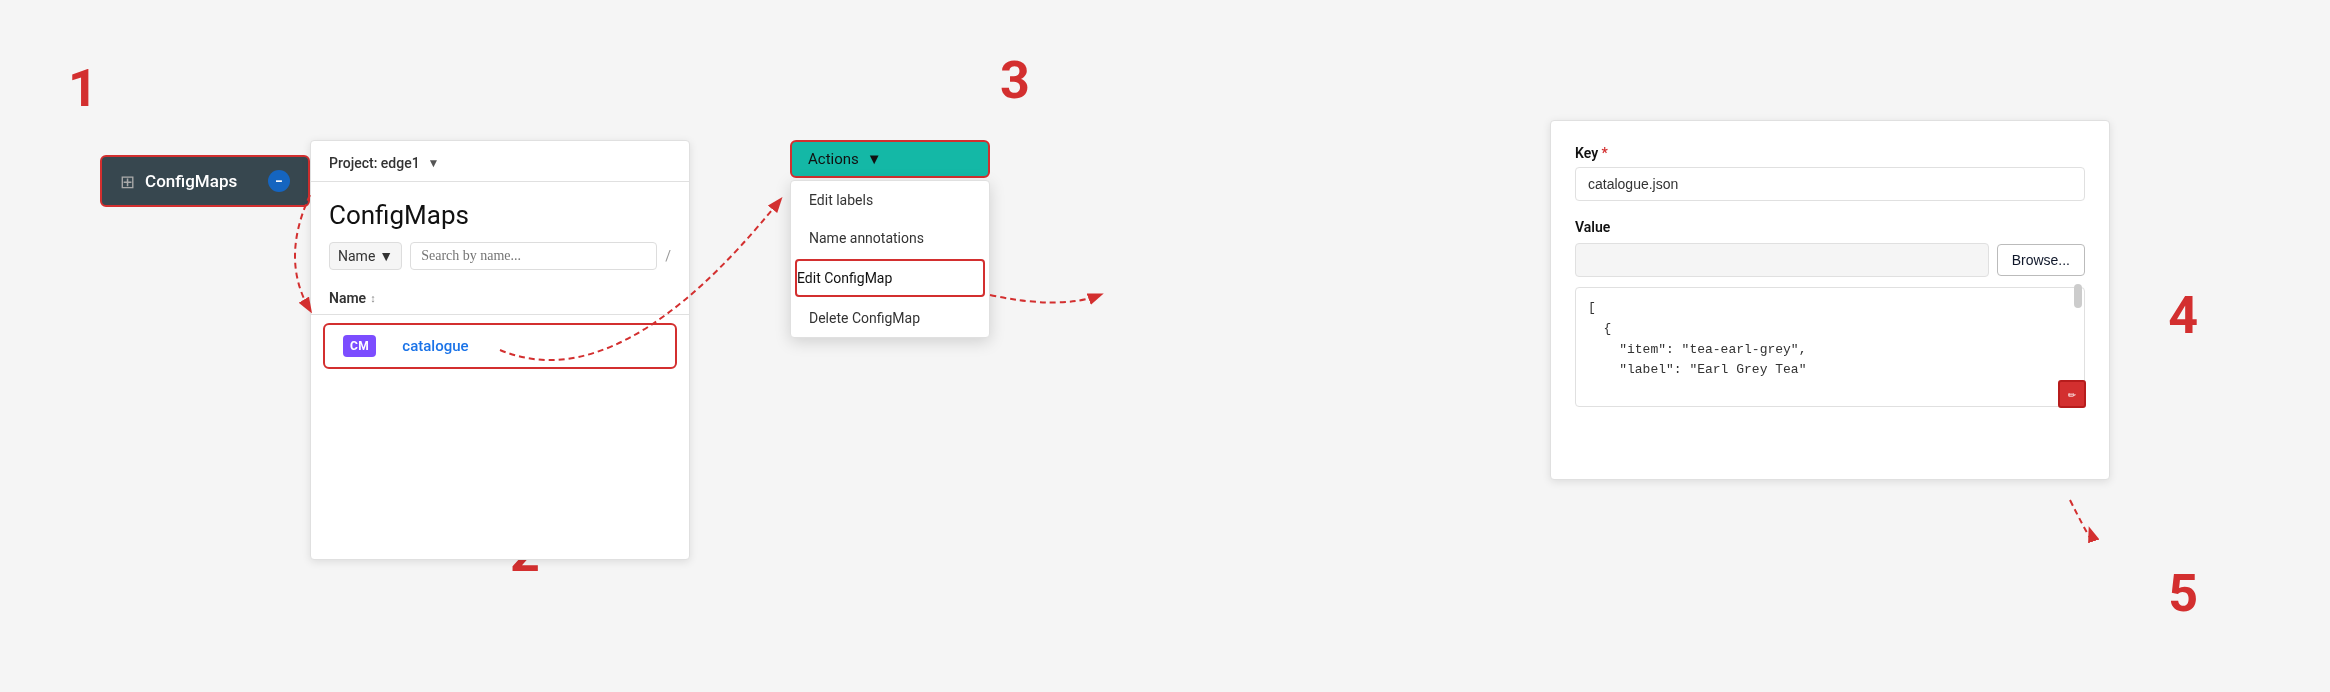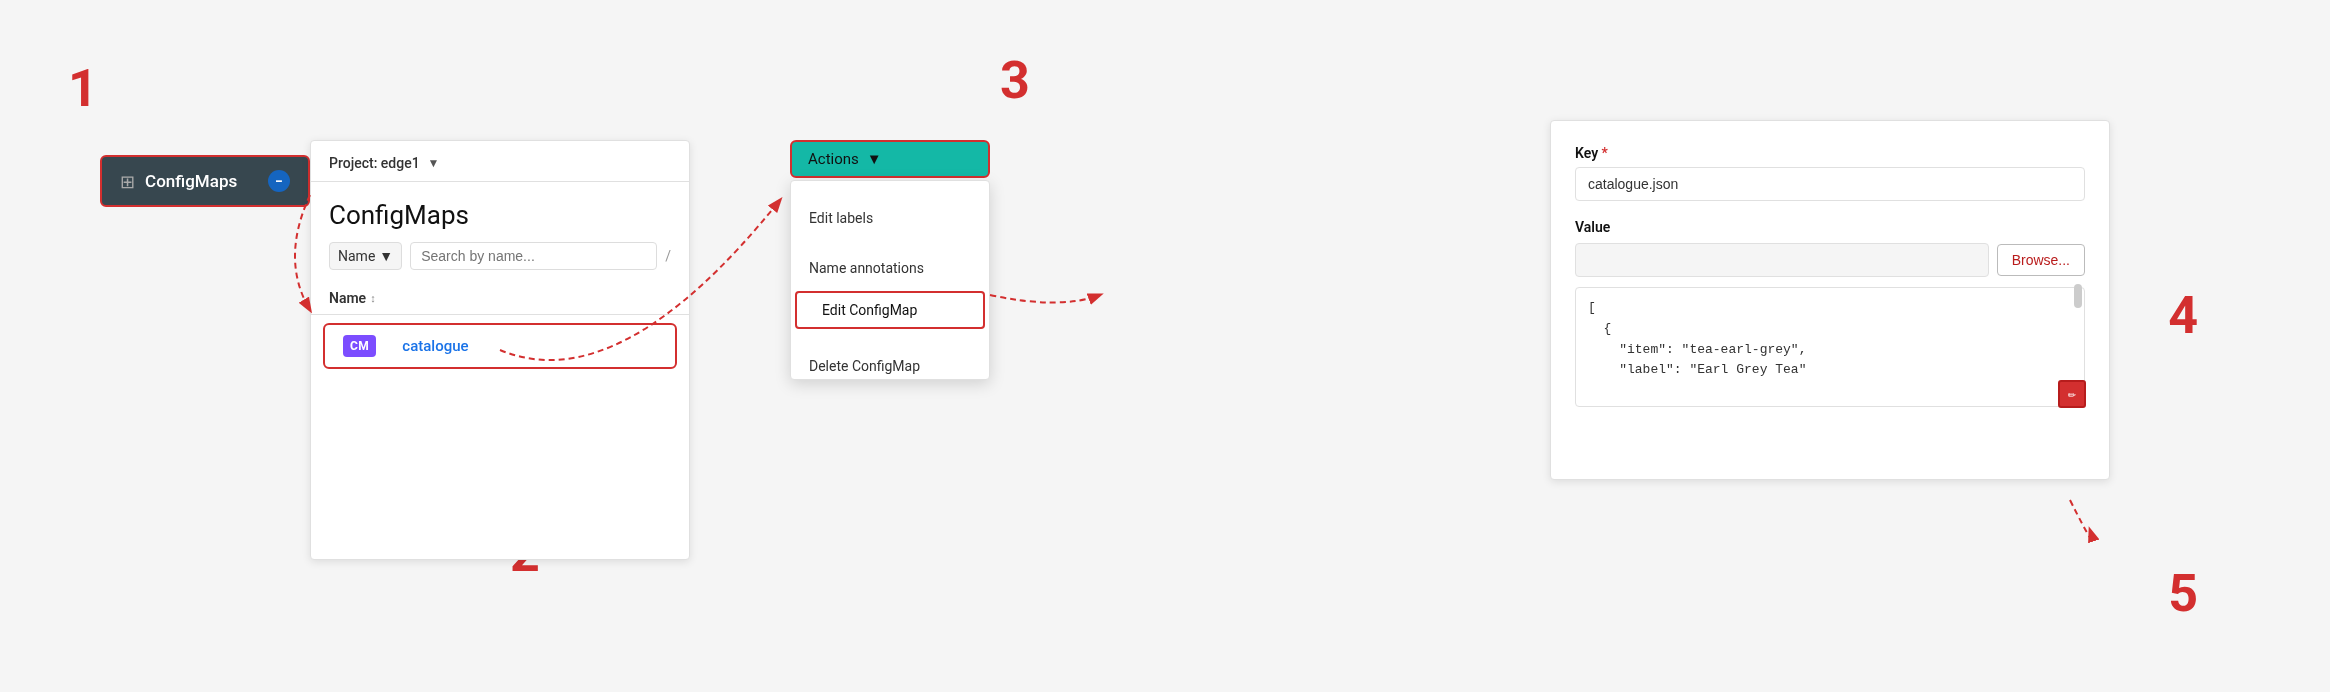--- a/index.html
+++ b/index.html
@@ -128,20 +128,21 @@
     }
 
     .search-input {
       flex: 1;
       border: 1px solid #ddd;
       border-radius: 4px;
       padding: 5px 10px;
       font-size: 14px;
       color: #999;
       outline: none;
+      font-family: Liberation Serif, serif;
     }
 
     .search-slash {
       color: #999;
       font-size: 14px;
     }
 
     .table-header {
       padding: 8px 18px;
       border-bottom: 1px solid #e0e0e0;
@@ -208,32 +209,31 @@
     .actions-dropdown {
       background: #fff;
       border: 1px solid #e0e0e0;
       border-radius: 4px;
       box-shadow: 0 4px 16px rgba(0,0,0,0.15);
       width: 200px;
       margin-top: 2px;
     }
 
     .dropdown-item {
-      padding: 5px 18px;
+      padding: 11px 18px;
       font-size: 14px;
       color: #333;
       cursor: pointer;
-      margin-top: 24px;
     }
 
     .dropdown-item.highlighted {
       border: 2.5px solid #d32f2f;
       border-radius: 4px;
-      margin: 10px 4px;
-      padding: 9px 25px;
+      margin: 2px 4px;
+      padding: 9px 0;
       color: #111;
     }
 
     
     .panel-form {
       background: #fff;
       border: 1px solid #e0e0e0;
       border-radius: 4px;
       width: 560px;
       min-height: 360px;
@@ -289,21 +289,21 @@
       color: #999;
       outline: none;
     }
 
     .browse-button {
       background: #fff;
       border: 1px solid #bbb;
       border-radius: 4px;
       padding: 7px 14px;
       font-size: 14px;
-      color: #b91c1c;
+      color: #0f172a;
       cursor: pointer;
       white-space: nowrap;
     }
 
     .drag-drop-hint {
       font-size: 13px;
       color: #555;
       margin-bottom: 10px;
     }
 

